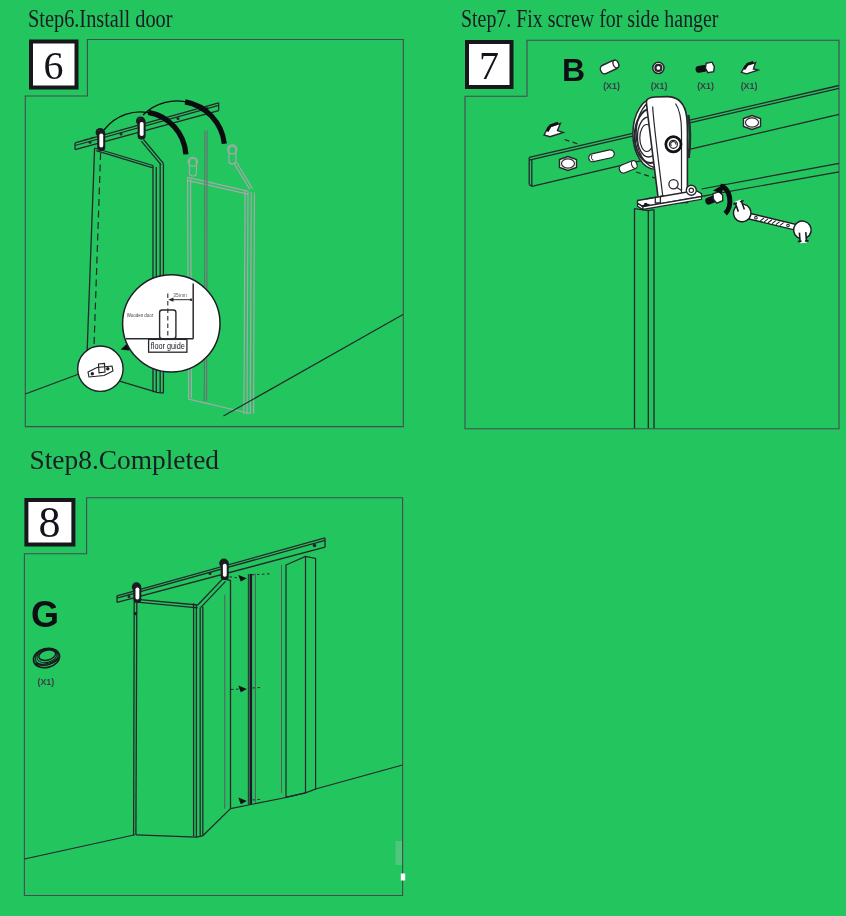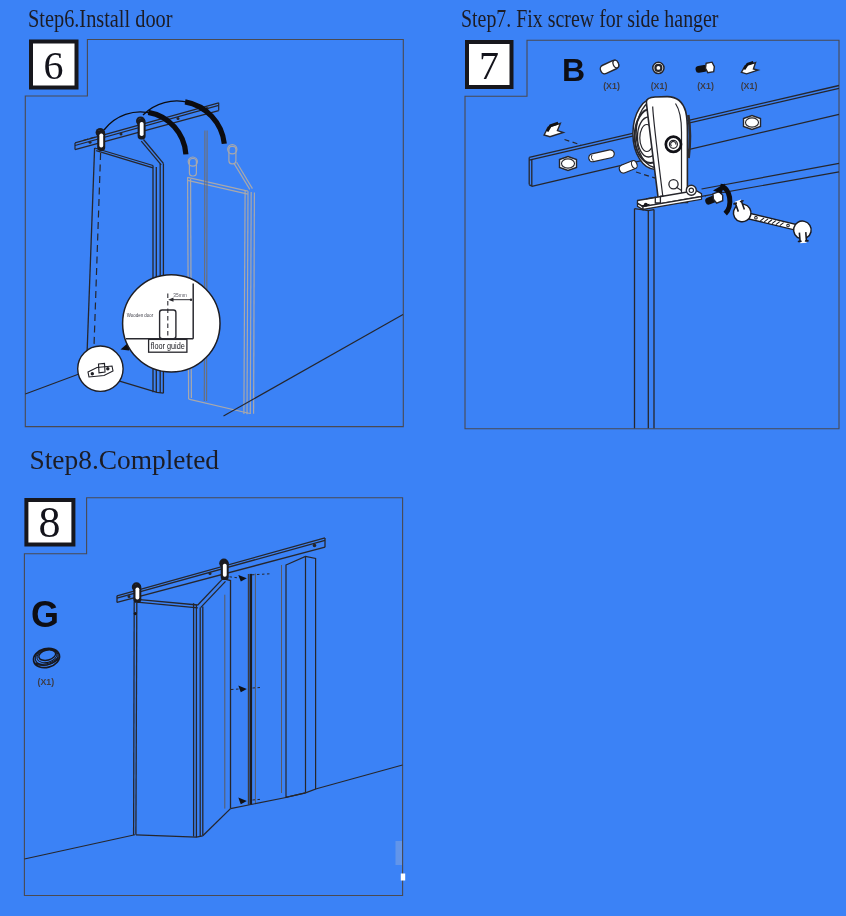--- a/index.html
+++ b/index.html
@@ -1,16 +1,16 @@
 <!DOCTYPE html>
 <html><head>
 <meta charset="utf-8">
 <style>
 html,body{margin:0;padding:0;background:#ffffff;}
-#page{position:relative;width:846px;height:916px;background:#3b82f6;overflow:hidden;}
+#page{position:relative;width:846px;height:916px;background:#22c55e;overflow:hidden;}
 svg{position:absolute;top:0;left:0;}
 .ttl{font-family:"Liberation Serif",serif;fill:#1c1c24;}
 .num{font-family:"Liberation Serif",serif;fill:#13131b;}
 .lbl{font-family:"Liberation Sans",sans-serif;font-weight:bold;fill:#3c3c46;}
 .big{font-family:"Liberation Sans",sans-serif;font-weight:bold;fill:#0e0e14;}
 </style>
 </head>
 <body>
 <div id="page">
 <svg width="846" height="916" viewBox="0 0 846 916">

